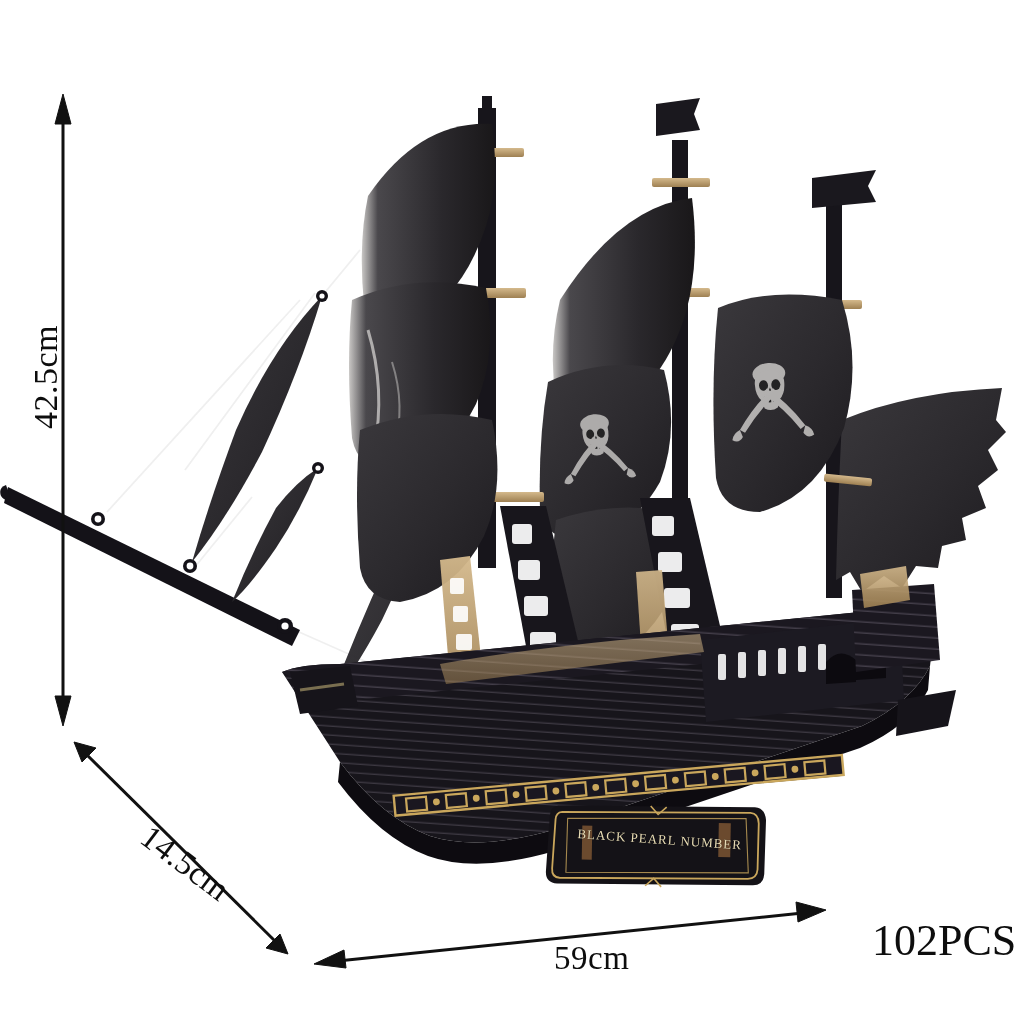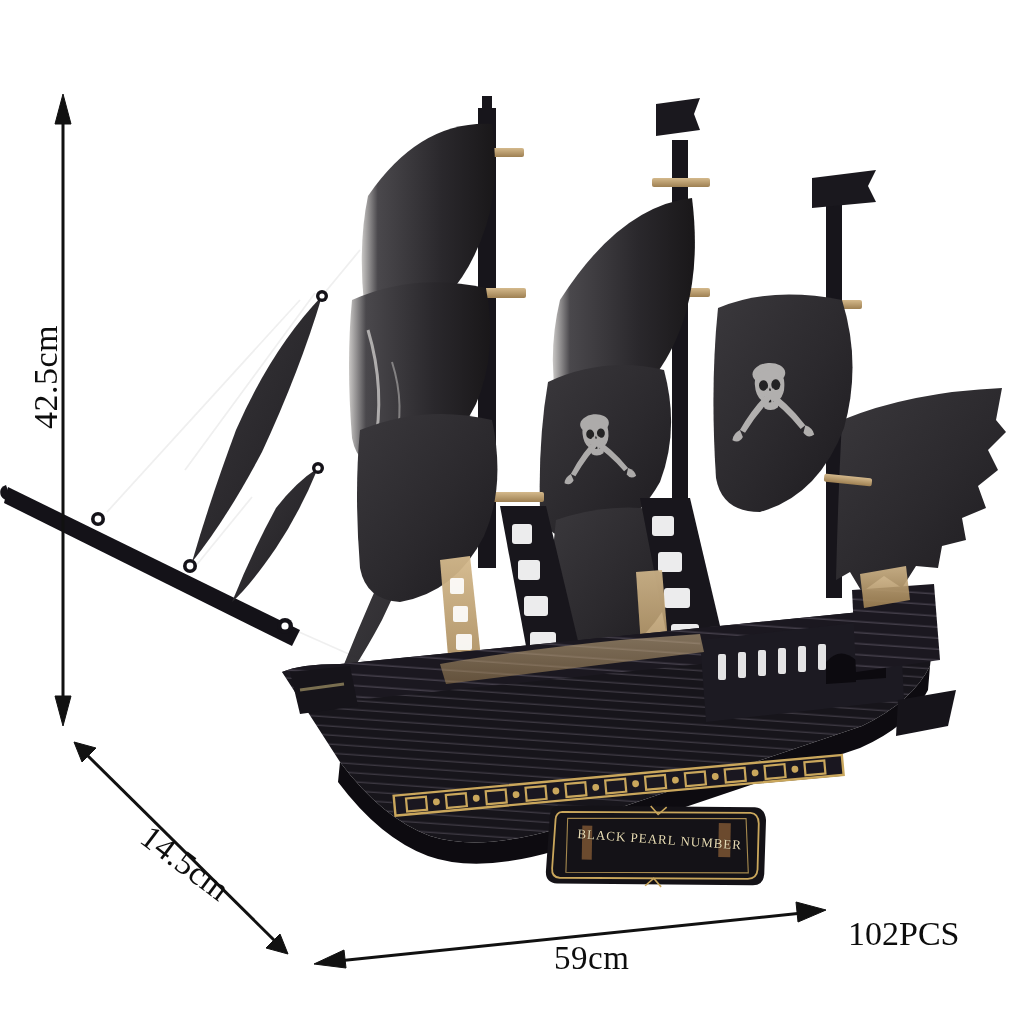--- a/index.html
+++ b/index.html
@@ -31,22 +31,22 @@
     font-size:33px;
     transform:rotate(37deg);
     transform-origin:50% 50%;
     text-align:center;
   }
   #label-width{
     left:554px;top:940px;
     font-size:33px;
   }
   #label-pieces{
-    left:848px;top:915px;
-    font-size:34px;
+    left:872px;top:915px;
+    font-size:44px;
     letter-spacing:0px;
   }
   #nameplate-text{
     position:absolute;
     left:578px;top:826px;
     font-size:13px;
     color:#e8dcb5;
     font-family:"Liberation Serif", serif;
     letter-spacing:1px;
     transform:rotate(4deg);

